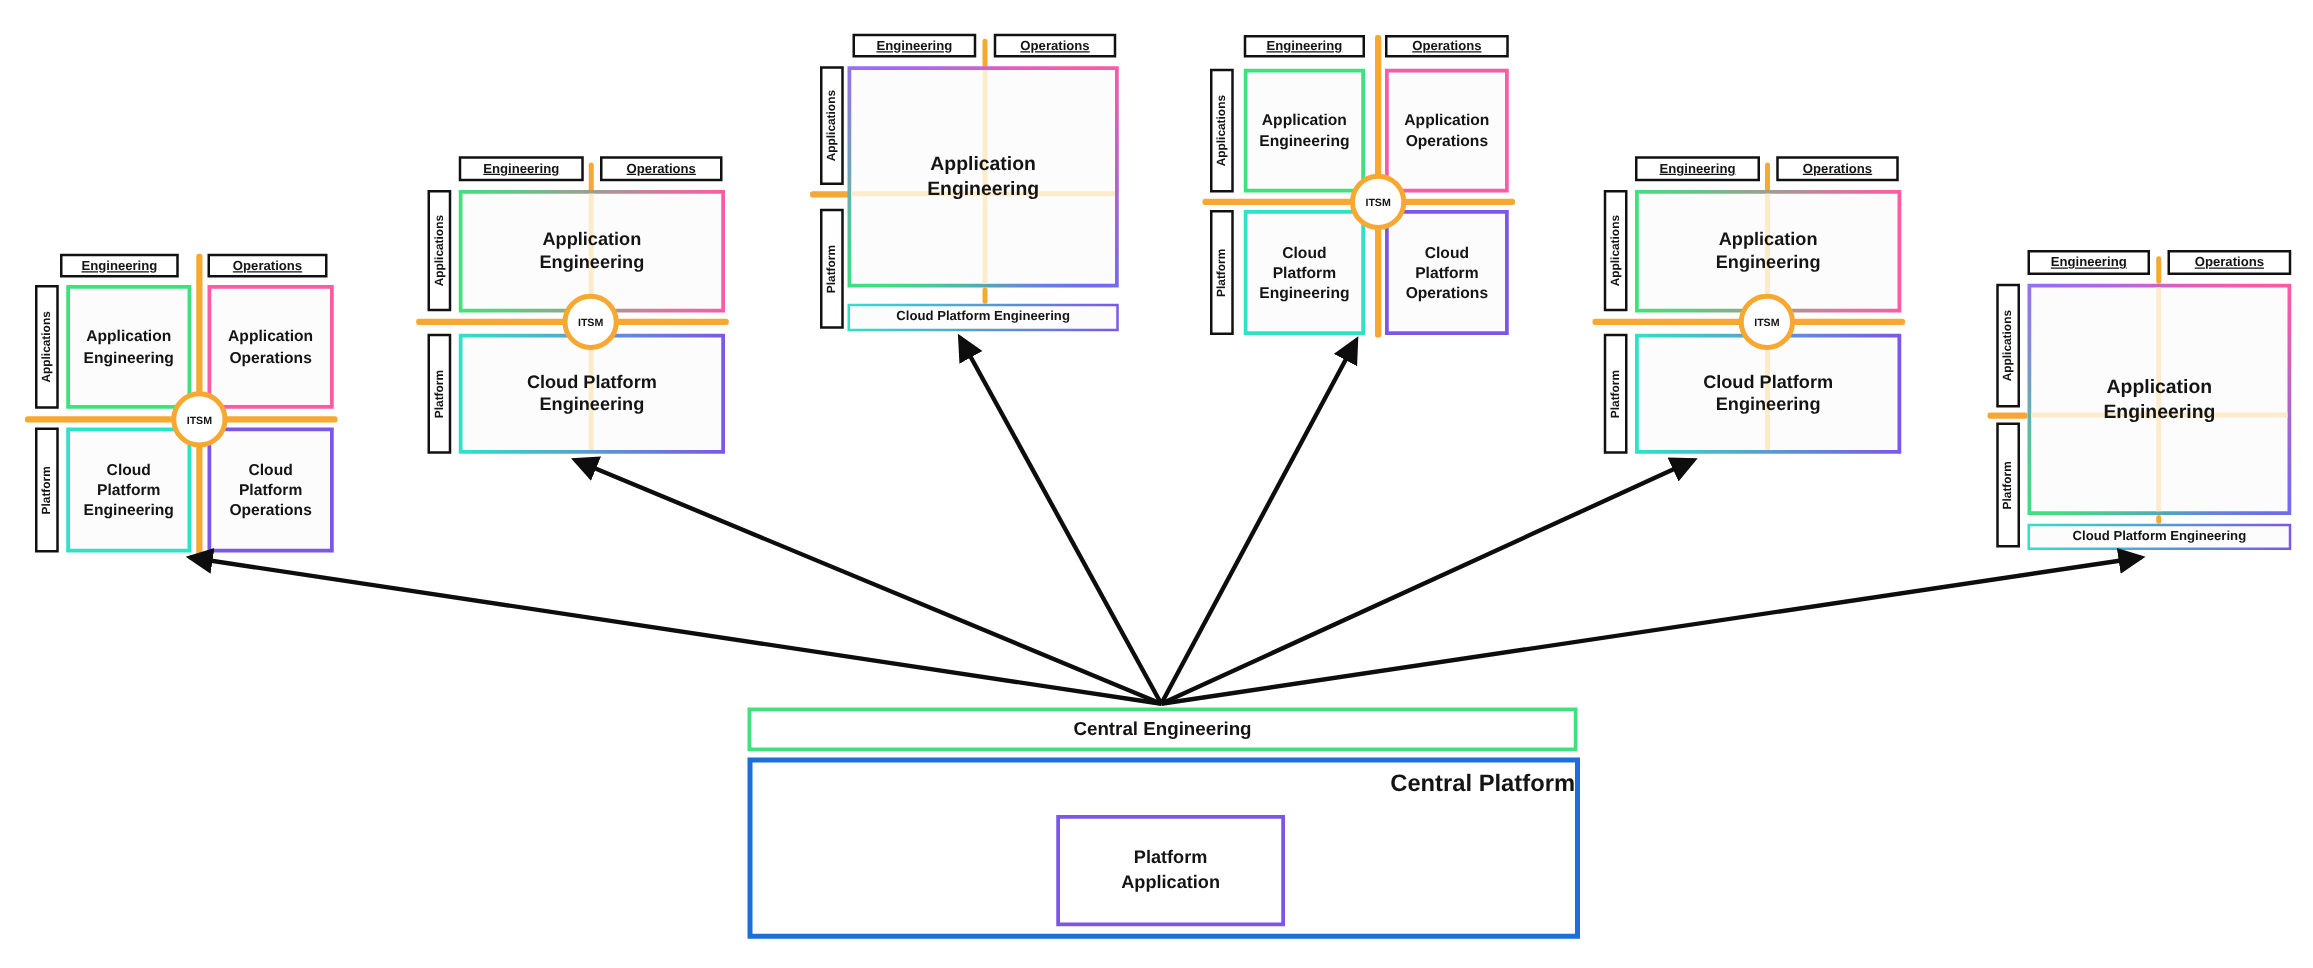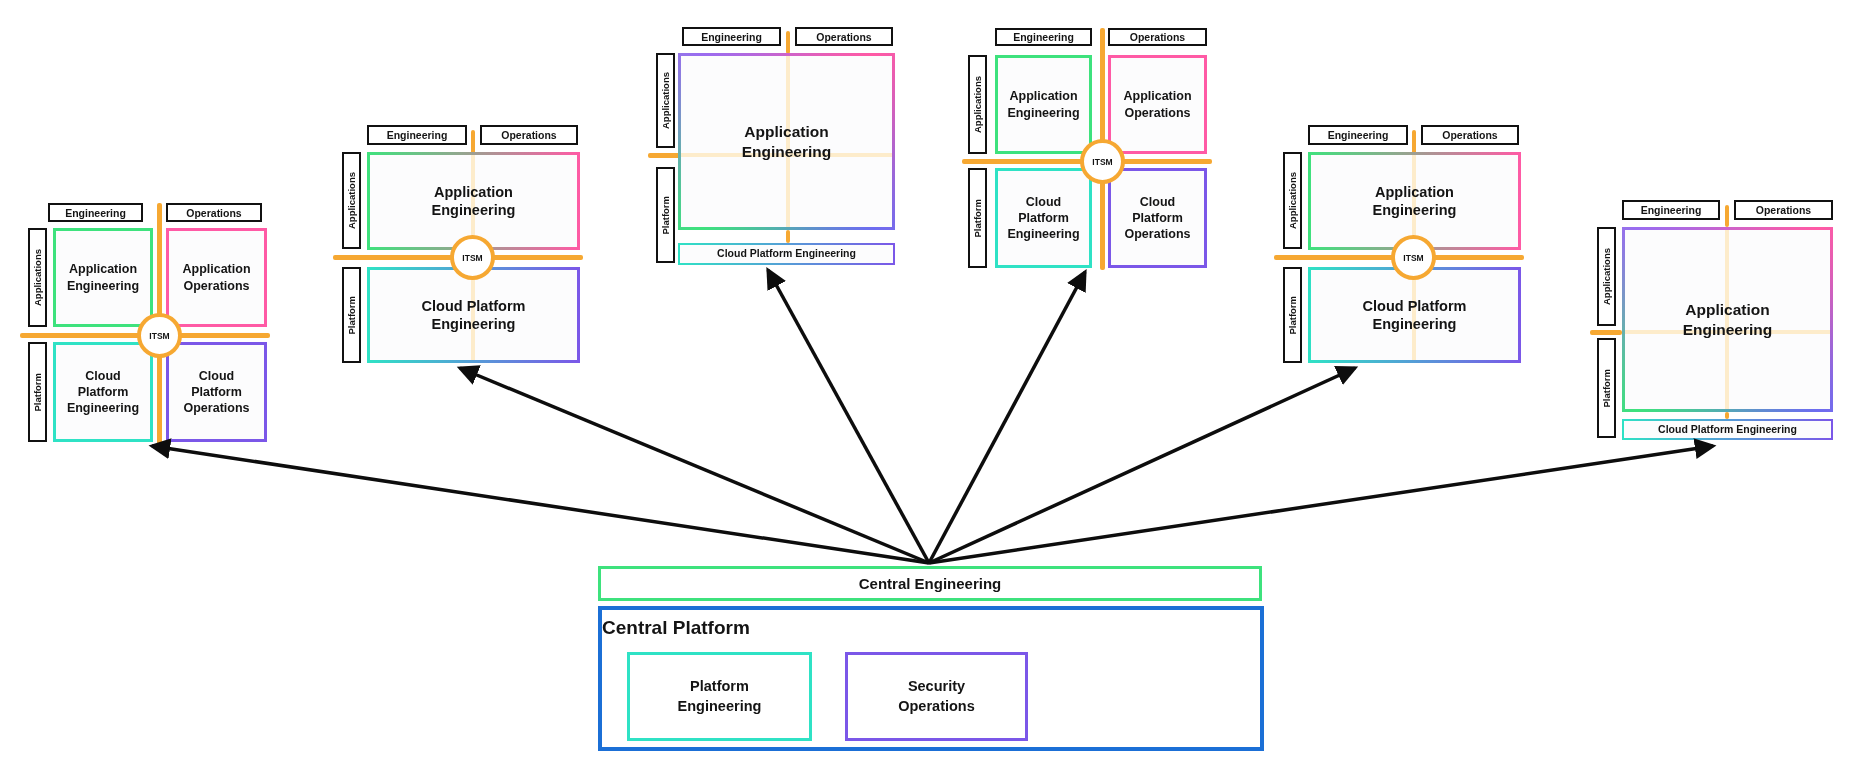--- a/index.html
+++ b/index.html
@@ -2,21 +2,21 @@
 <html><head>
 <meta charset="utf-8">
 <style>
   html,body{margin:0;padding:0;background:#fff;}
   .canvas{position:relative;width:1850px;height:774px;background:#fff;overflow:hidden;
           font-family:"Liberation Sans","DejaVu Sans",sans-serif;font-weight:700;color:#141414;}
   .abs{position:absolute;box-sizing:border-box;}
   .diagram{position:absolute;left:0;top:0;width:0;height:0;}
   
   .hdr{border:2px solid #111;background:#fff;display:flex;align-items:center;justify-content:center;
-       font-size:10.5px;z-index:3;white-space:nowrap;}
+       font-size:10.5px;z-index:3;white-space:nowrap;text-decoration:underline;}
   
   .side{border:2px solid #111;background:#fff;display:flex;align-items:center;justify-content:center;
         font-size:9.5px;z-index:3;}
   .side span{writing-mode:vertical-rl;transform:rotate(180deg);white-space:nowrap;}
   
   .team{background:#fcfcfd;display:flex;align-items:center;justify-content:center;text-align:center;z-index:2;}
   .team span{line-height:1.3;}
   .b-green{border:3px solid #3ee27d;} .b-pink{border:3px solid #ff5aa5;}
   .b-cyan{border:3px solid #2fe2c5;} .b-purple{border:3px solid #7b57e8;}
   
@@ -36,21 +36,21 @@
   
   .oline{background:#f6a832;z-index:1;border-radius:2px;}
   .fline-v{position:absolute;top:0;bottom:0;width:4px;background:#fdeccb;}
   .fline-h{position:absolute;left:0;right:0;height:4px;background:#fdeccb;}
   .itsm{width:45px;height:45px;border-radius:50%;background:#fff;border:4px solid #f6a832;
         display:flex;align-items:center;justify-content:center;font-size:8.5px;z-index:4;}
   
   .cops{border:3px solid #3ee27d;background:#fff;display:flex;align-items:center;justify-content:center;
         font-size:15px;z-index:2;}
   .cplat{border:4px solid #1b6fd6;background:#fff;z-index:2;}
-  .cplat-title{text-align:left;margin-top:7px;font-size:19px;}
+  .cplat-title{text-align:right;margin-top:7px;font-size:19px;}
   .cbox{position:absolute;box-sizing:border-box;background:#fff;display:flex;align-items:center;
         justify-content:center;text-align:center;font-size:14.5px;}
   .cbox span{line-height:1.35;max-width:110px;}
   .cb-cyan{border:3px solid #2fe2c5;} .cb-purple{border:3px solid #7b57e8;} .cb-pink{border:3px solid #ff5aa5;}
   
   #arrows-svg{position:absolute;left:0;top:0;z-index:5;pointer-events:none;}
   .arrow-line{stroke:#0d0d0d;stroke-width:3.5;}
 </style>
 </head>
 <body>
@@ -243,25 +243,22 @@
           <span class="t-strip">Cloud Platform Engineering</span>
         </div>
     </div>
   </div>
 
   <div class="abs cops" style="left:598px;top:566px;width:664px;height:35px">
     <span>Central Engineering</span>
   </div>
   <div class="abs cplat" style="left:598px;top:606px;width:666px;height:145px">
     <div class="cplat-title">Central Platform</div>
-    <div class="cbox cb-cyan" style="left:25px;top:42px;width:185px;height:89px">
-        <span>Platform Engineering</span>
-      </div>
     <div class="cbox cb-purple" style="left:243px;top:42px;width:183px;height:89px">
-        <span>Security Operations</span>
+        <span>Platform Application</span>
       </div>
   </div>
 
   <svg id="arrows-svg" width="1850" height="774" viewBox="0 0 1850 774">
     <defs>
       <marker id="ah" markerWidth="7" markerHeight="7" refX="5.2" refY="3" orient="auto" markerUnits="strokeWidth">
         <path d="M0,0 L6.2,3 L0,6 z" fill="#0d0d0d"></path>
       </marker>
     </defs>
   <line x1="929" y1="563" x2="152" y2="446" class="arrow-line" marker-end="url(#ah)"></line>

